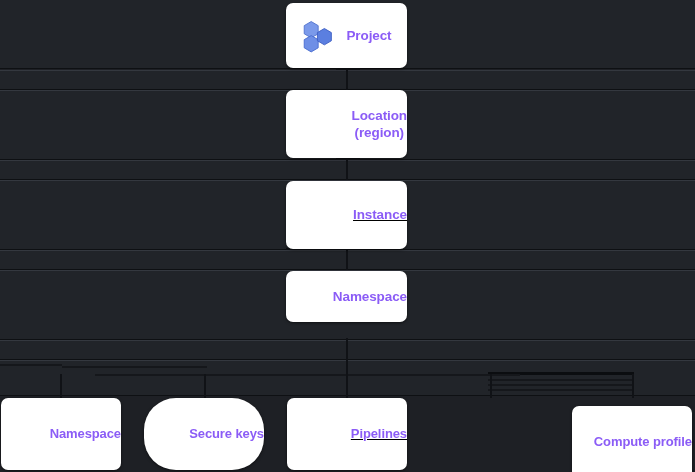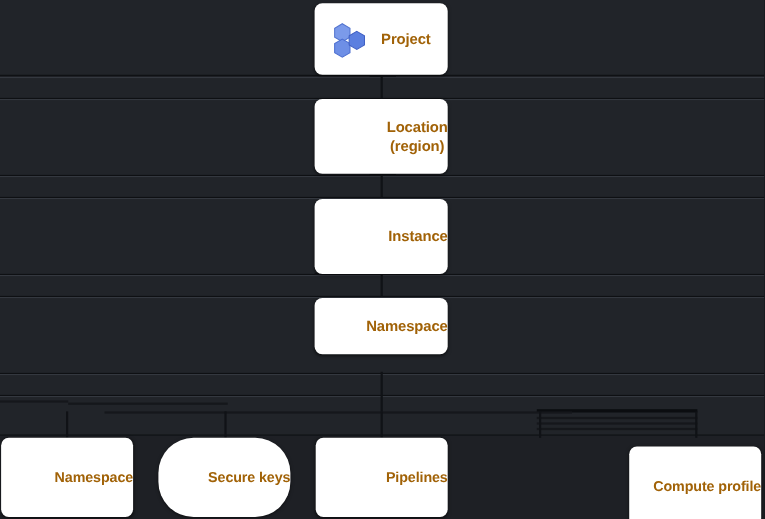--- a/index.html
+++ b/index.html
@@ -56,21 +56,21 @@
     position: absolute;
     background: #ffffff;
     border-radius: 7px;
     display: flex;
     align-items: center;
     justify-content: flex-end;
     box-sizing: border-box;
     box-shadow: 0 1px 3px rgba(0,0,0,0.55);
   }
   .node .label {
-    color: #a16207;
+    color: #8b5cf6;
     font-weight: bold;
     font-size: 13.5px;
     line-height: 1.28;
     text-align: center;
     white-space: pre-line;
     letter-spacing: -0.1px;
   }
   .node.with-icon {
     gap: 11px;
     justify-content: center;
@@ -143,37 +143,37 @@
       </svg>
     </span>
     <span class="label">Project</span>
   </div>
 
   <div class="node" style="left:286px; top:90px; width:121px; height:68px;">
     <span class="label">Location
 (region)</span>
   </div>
 
-  <div class="node" style="left:286px; top:181px; width:121px; height:68px;">
+  <div class="node" style="left:286px; top:181px; width:121px; height:68px;text-decoration:underline;">
     <span class="label">Instance</span>
   </div>
 
   <div class="node" style="left:286px; top:271px; width:121px; height:51px;">
     <span class="label">Namespace</span>
   </div>
 
   <div class="node small" style="left:1px; top:398px; width:120px; height:72px;">
     <span class="label">Namespace</span>
   </div>
 
   <div class="node small" style="left:144px; top:398px; width:120px; height:72px;border-radius:32px;">
     <span class="label">Secure keys</span>
   </div>
 
-  <div class="node small" style="left:287px; top:398px; width:120px; height:72px;">
+  <div class="node small" style="left:287px; top:398px; width:120px; height:72px;text-decoration:underline;">
     <span class="label">Pipelines</span>
   </div>
 
 
   <div class="node small" style="left:572px; top:406px; width:120px; height:72px;">
     <span class="label">Compute profile</span>
   </div>
 
 </div>
 

